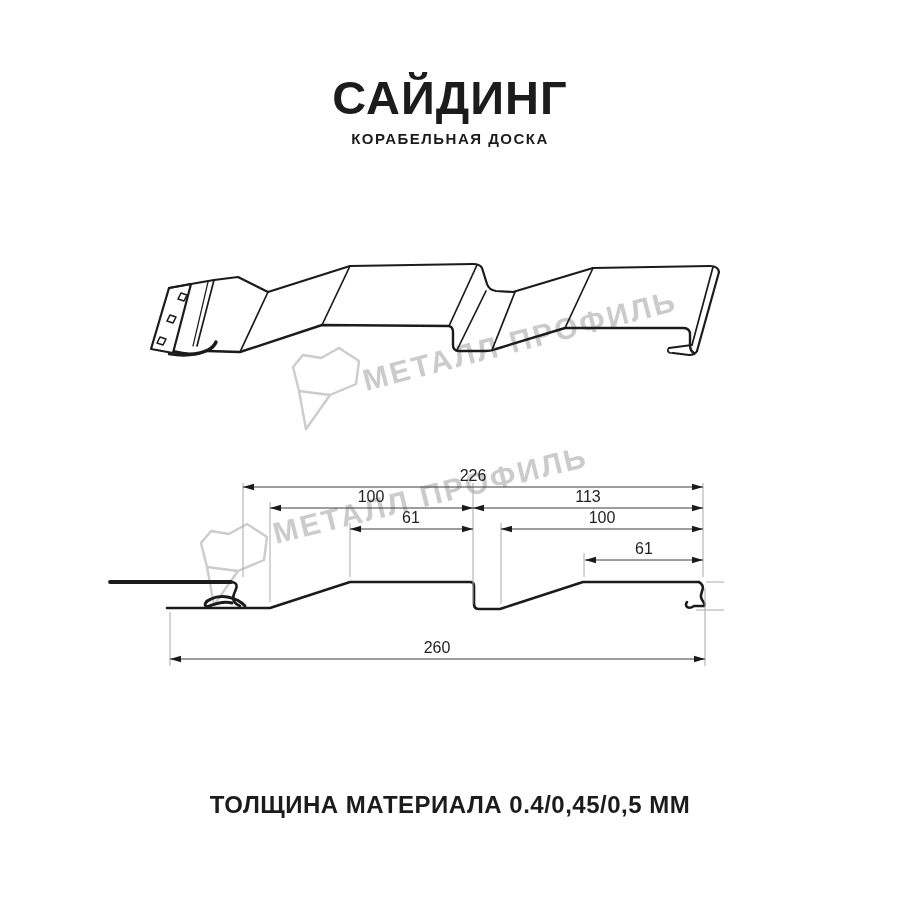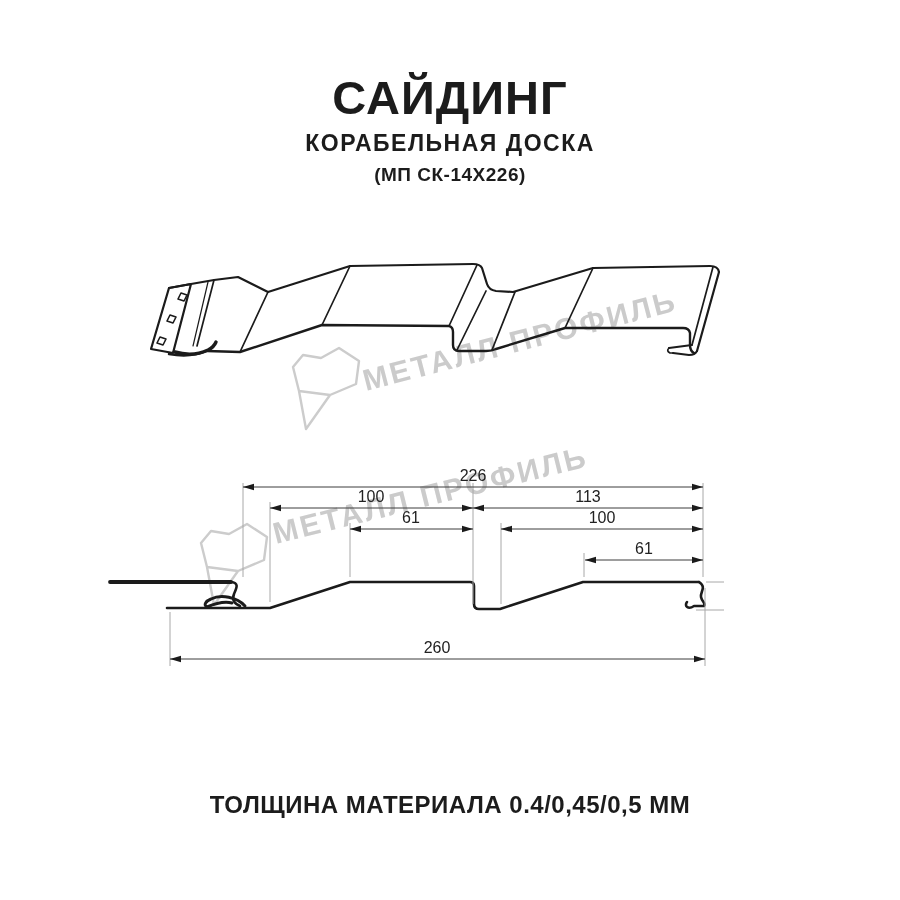--- a/index.html
+++ b/index.html
@@ -1,41 +1,40 @@
 <!DOCTYPE html>
 <html><head>
 <meta charset="utf-8">
 <style>
   html,body{margin:0;padding:0;background:#fff;}
   .page{position:relative;width:724px;height:900px;background:#ffffff;overflow:hidden;
         font-family:"Liberation Sans",sans-serif;}
   .header{position:absolute;top:74px;left:0;width:900px;text-align:center;color:#1c1c1c;}
   .title{font-size:47px;font-weight:800;letter-spacing:1px;line-height:1.0;}
-  .subtitle{font-size:23px;font-weight:600;letter-spacing:1.5px;margin-top:9px;}
+  .subtitle{font-size:15px;font-weight:600;letter-spacing:1.5px;margin-top:9px;}
   .model{font-size:19px;font-weight:600;letter-spacing:.5px;margin-top:7px;}
   .footer{position:absolute;top:791px;left:0;width:900px;text-align:center;
           font-size:24px;font-weight:600;letter-spacing:.5px;color:#1c1c1c;}
   svg{position:absolute;top:0;left:0;}
   .wm-text{font-size:30px;font-weight:bold;letter-spacing:2.5px;fill:#cbcbcb;}
   .wm-line{fill:none;stroke:#cccccc;stroke-width:2.4;stroke-linejoin:round;stroke-linecap:round;}
   .ln{fill:none;stroke:#1b1b1b;stroke-linejoin:round;stroke-linecap:round;}
   .dim{stroke:#3c3c3c;stroke-width:1;fill:none;}
   .ext{stroke:#a8a8a8;stroke-width:1;fill:none;}
   .arr{fill:#1b1b1b;stroke:none;}
   .dtx{font-size:16px;fill:#222;text-anchor:middle;}
 </style>
 </head>
 <body>
 
 <div class="page">
 
   <div class="header">
     <div class="title">САЙДИНГ</div>
     <div class="subtitle">КОРАБЕЛЬНАЯ ДОСКА</div>
-    <div class="model">(МП СК-14Х226)</div>
   </div>
 
   <svg width="900" height="900" viewBox="0 0 900 900">
 
     <g>
       <g transform="translate(293,348)">
         <path class="wm-line" d="M0,19 L10,7 L28,10 L46,0 L66,13 L63,36 L37,47 L6,43 Z M6,43 L13,81 M37,47 L13,81"></path>
       </g>
       <text class="wm-text" transform="translate(366,391) rotate(-14.5)">МЕТАЛЛ ПРОФИЛЬ</text>
     </g>

